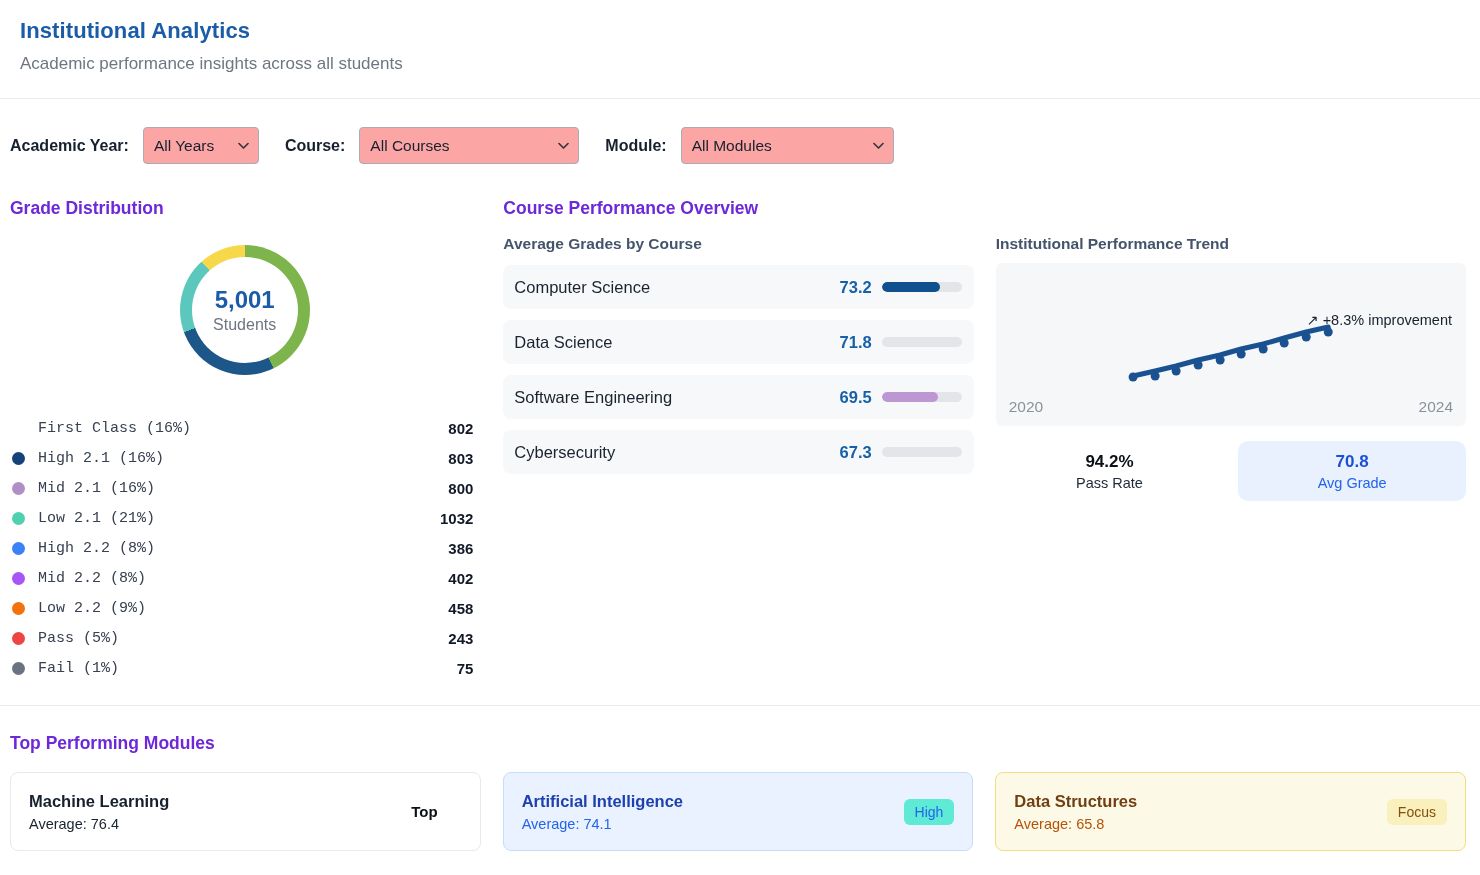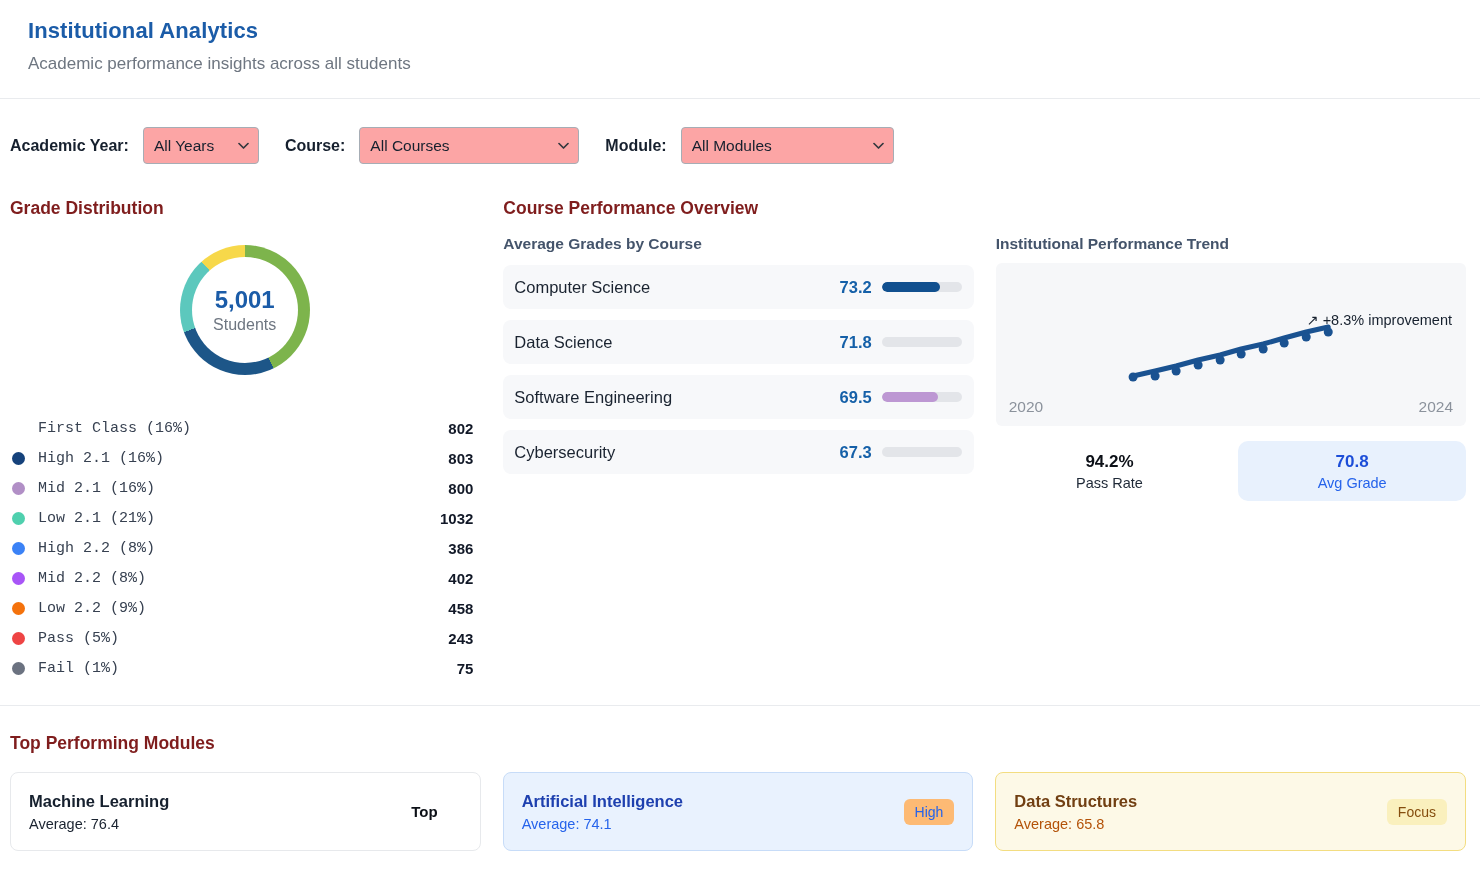--- a/index.html
+++ b/index.html
@@ -5,21 +5,21 @@
   * { box-sizing: border-box; }
   html,body { margin:0; padding:0; background:#ffffff; }
   body {
     width:1480px; height:875px;
     font-family:"Liberation Sans","DejaVu Sans",sans-serif;
     color:#16202e; overflow:hidden;
   }
   .page { width:1480px; height:875px; }
 
   
-  .hdr { padding:18px 20px 0 28px; }
+  .hdr { padding:18px 20px 0 20px; }
   .hdr h1 { margin:0; font-size:22px; font-weight:700; color:#1b5ca8; letter-spacing:.1px; }
   .hdr p  { margin:10px 0 0 0; font-size:17px; color:#6e7681; font-weight:400; }
   .divider { border:none; border-top:1px solid #e9ebee; margin:24px 0 0 0; }
 
   
   .filters { display:flex; align-items:center; gap:26px; padding:28px 14px 0 10px; }
   .fgroup { display:flex; align-items:center; gap:14px; }
   .flabel { font-weight:700; font-size:16px; color:#16202e; }
   .select-wrap { position:relative; display:inline-block; }
   select {
@@ -29,21 +29,21 @@
   }
   .sel-years   { width:116px; }
   .sel-courses { width:220px; }
   .sel-modules { width:213px; }
   .chev { position:absolute; right:10px; top:50%; transform:translateY(-50%); pointer-events:none; }
 
   
   .main-grid { display:grid; grid-template-columns:repeat(3,1fr); gap:24px; padding:34px 14px 0 10px; }
   .col-left { grid-column:1; }
   .col-span2 { grid-column:2 / span 2; }
-  h2 { margin:0; font-size:17.5px; font-weight:700; color:#7f1d1d; }
+  h2 { margin:0; font-size:17.5px; font-weight:700; color:#6d28d9; }
   h3 { margin:16px 0 0 0; font-size:15.5px; font-weight:700; color:#44546b; }
 
   
   .donut-wrap { display:flex; justify-content:center; margin-top:26px; }
   .donut { width:130px; height:130px; border-radius:50%; position:relative; }
   .donut-hole {
     position:absolute; inset:12px; background:#fff; border-radius:50%;
     display:flex; flex-direction:column; align-items:center; justify-content:center;
   }
   .donut-total { font-size:24px; font-weight:700; color:#1b5ca8; }
@@ -90,21 +90,21 @@
   .card-name { margin:0; font-size:16.5px; font-weight:700; }
   .card-avg { margin-top:5px; font-size:14.5px; }
   .badge { font-size:14px; padding:5px 11px; border-radius:6px; white-space:nowrap; }
   .card.v-default { background:#ffffff; border-color:#e7e9ec; }
   .card.v-default .card-name { color:#16202e; }
   .card.v-default .card-avg  { color:#1a2330; }
   .card.v-default .badge { background:transparent; color:#0c1017; font-weight:700; font-size:15px; padding-right:24px; }
   .card.v-info { background:#e9f2fe; border-color:#c7dcf8; }
   .card.v-info .card-name { color:#1e40af; }
   .card.v-info .card-avg  { color:#2563eb; }
-  .card.v-info .badge { background:#fdba74; color:#2563eb; }
+  .card.v-info .badge { background:#5eead4; color:#2563eb; }
   .card.v-warning { background:#fdf9e7; border-color:#f3dd81; }
   .card.v-warning .card-name { color:#713f12; }
   .card.v-warning .card-avg  { color:#b45309; }
   .card.v-warning .badge { background:#faf0bd; color:#854d0e; }
 </style>
 </head>
 <body>
 
 <div class="page">
 

